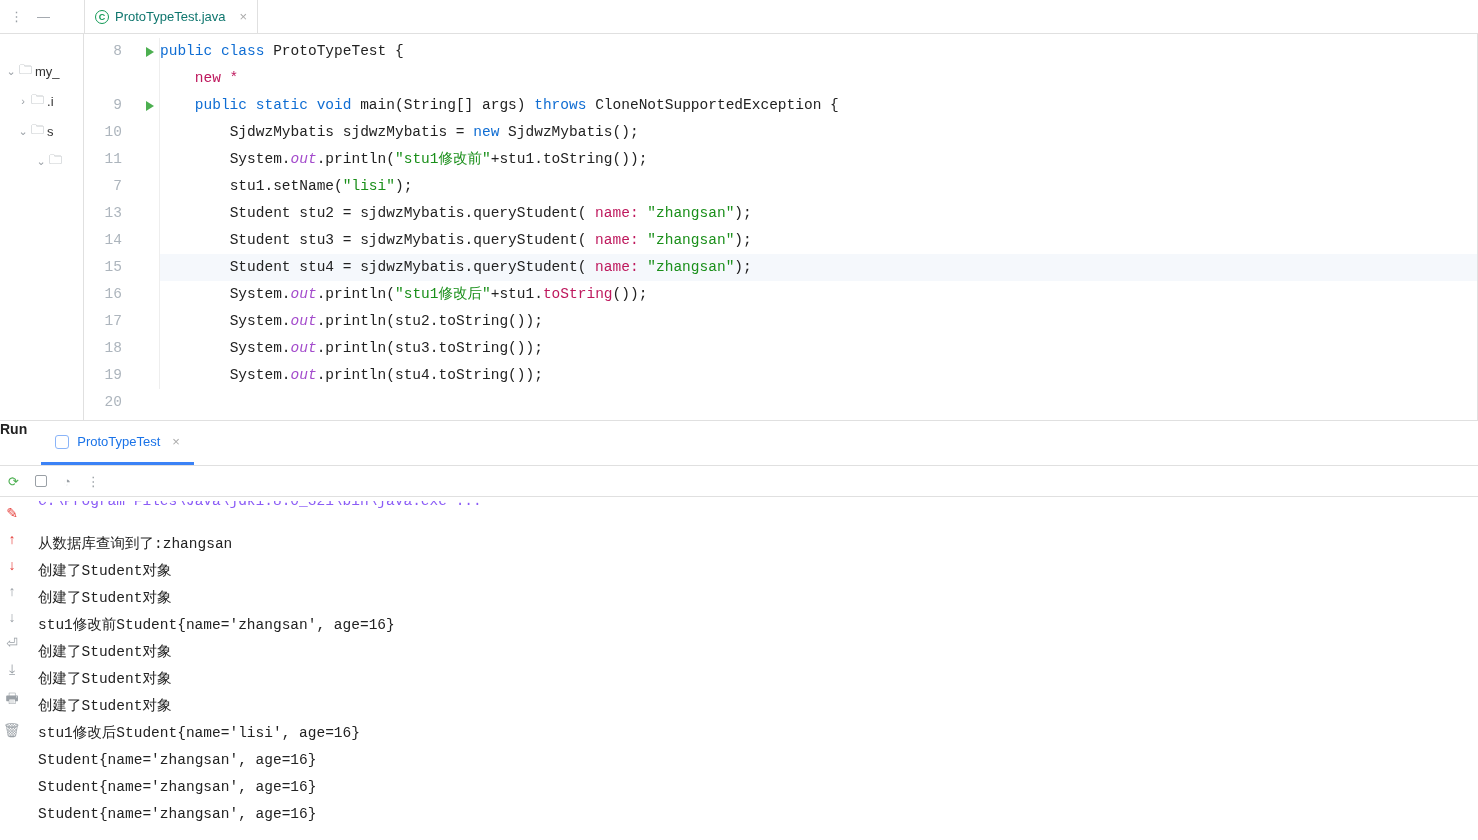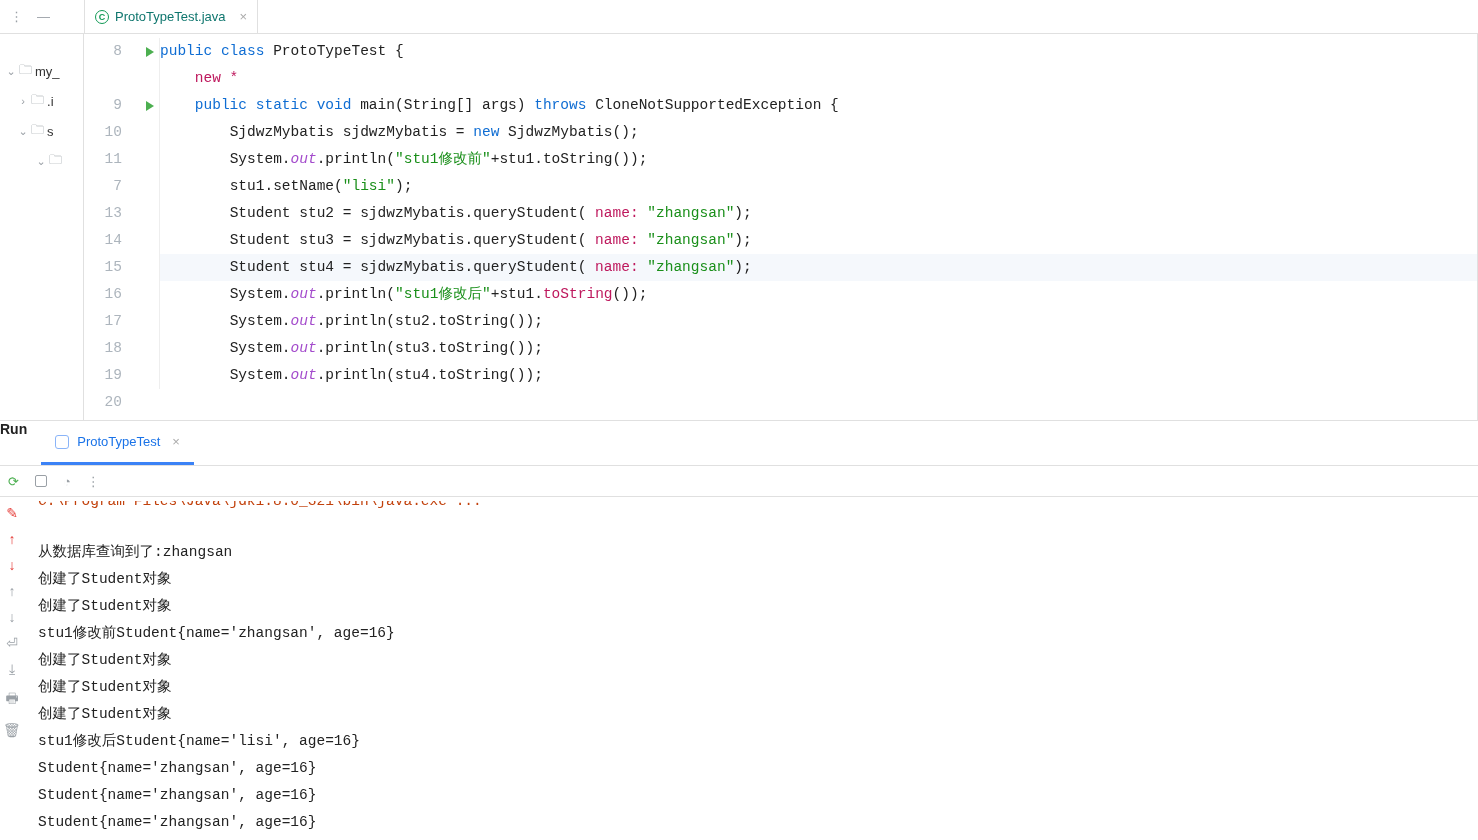--- a/index.html
+++ b/index.html
@@ -191,25 +191,25 @@
   .console-gutter .dn { color: #e53935; }
   .console {
     flex: 1;
     font-family: Consolas, "Courier New", monospace;
     font-size: 14.5px;
     padding: 4px 0 0 14px;
     line-height: 27px;
     overflow: hidden;
   }
   .dim-row {
-    color: #c2410c;
+    color: #8b5cf6;
     height: 14px;
     overflow: hidden;
     line-height: 0px;
-    margin-bottom: 24px;
+    margin-bottom: 16px;
   }
 </style>
 </head>
 <body>
 
 <div class="tabs-bar">
   <div class="tab-controls">
     <span>⋮</span>
     <span>—</span>
   </div>

